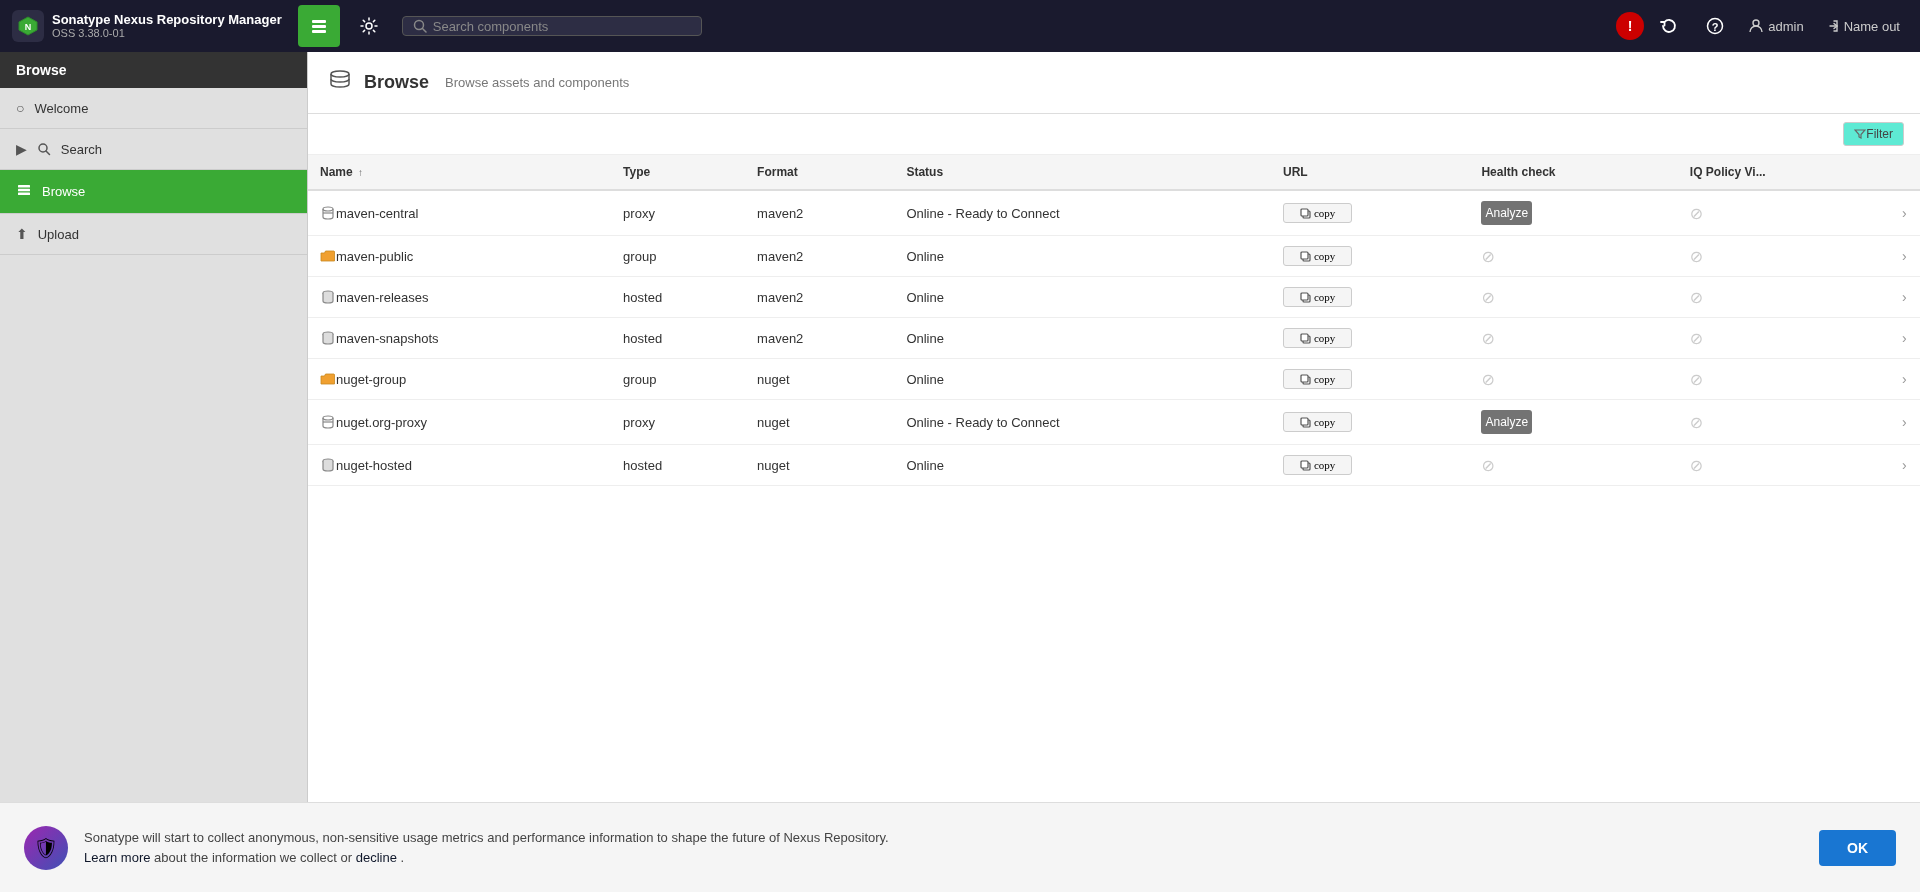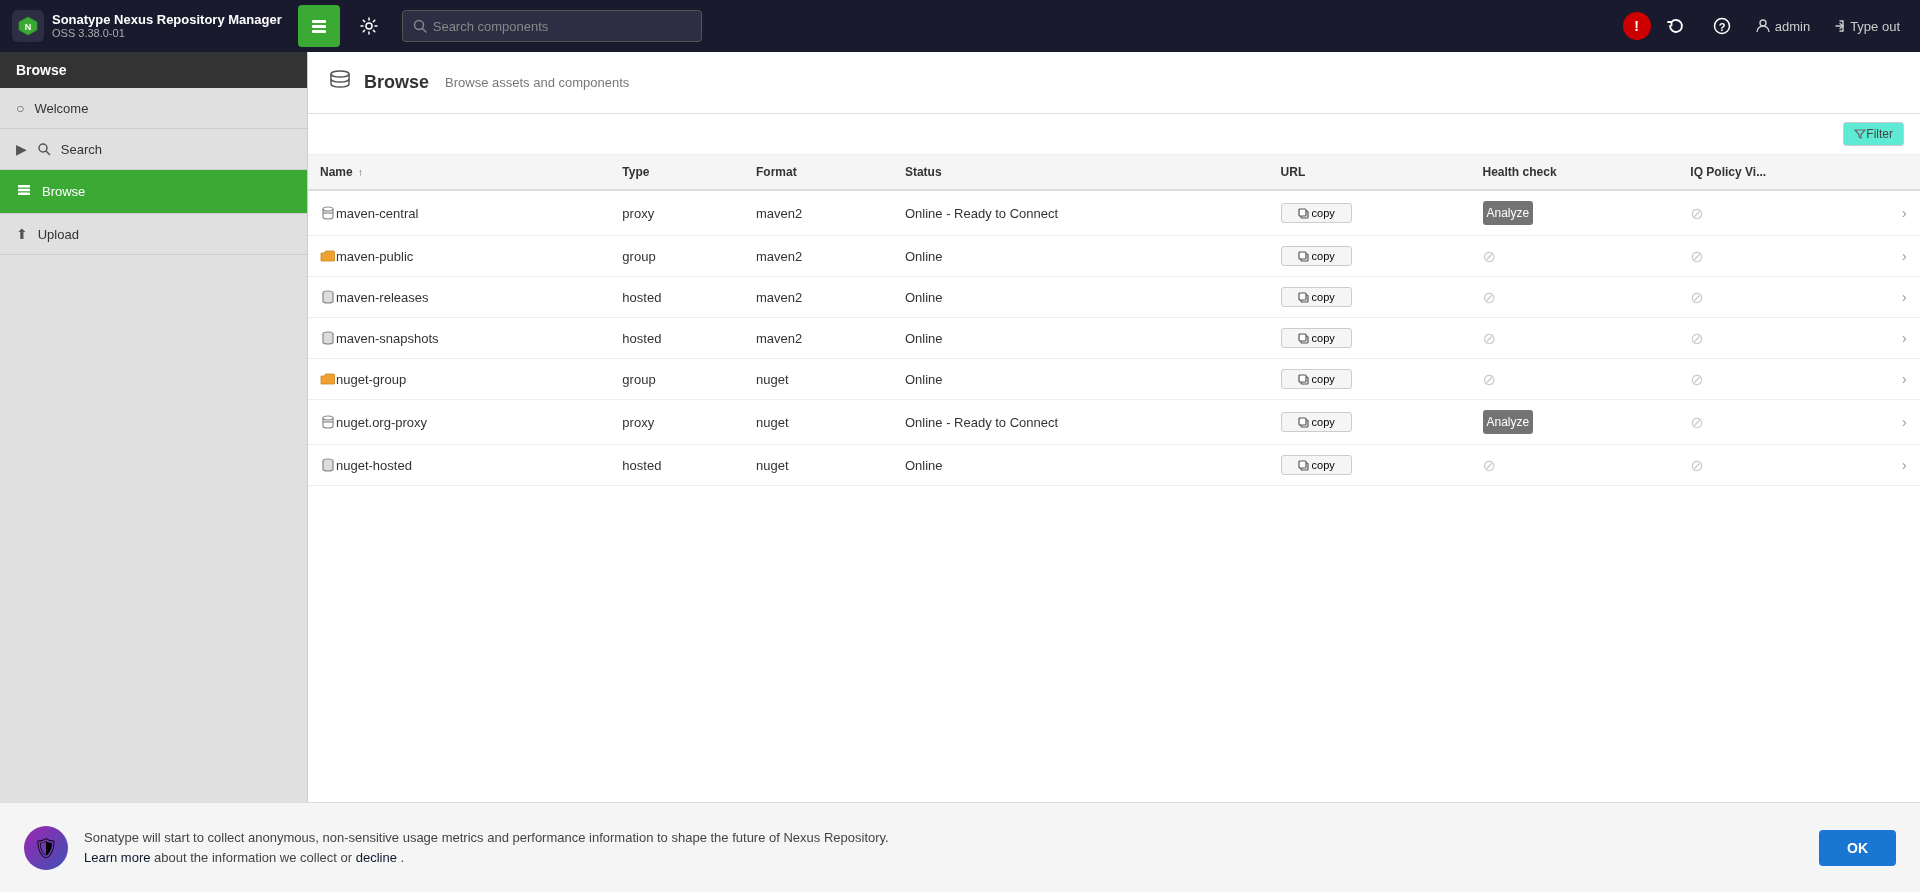--- a/index.html
+++ b/index.html
@@ -40,21 +40,21 @@
       color: #fff;
       font-size: 18px;
       border: none;
       background: transparent;
     }
     .nav-icon-btn.active { background: #3aaa35; }
 
     .search-bar {
       flex: 1;
       max-width: 300px;
-      height: 32px;
+      height: 20px;
       background: #2d2d44;
       border: 1px solid #555;
       border-radius: 4px;
       display: flex;
       align-items: center;
       padding: 0 10px;
       gap: 6px;
       color: #aaa;
       font-size: 13px;
       margin-left: 4px;
@@ -206,20 +206,21 @@
 
     .copy-btn {
       display: flex; align-items: center; gap: 3px;
       background: #f5f5f5;
       border: 1px solid #ccc;
       border-radius: 3px;
       padding: 3px 16px;
       font-size: 11px;
       cursor: pointer;
       white-space: nowrap;
+      font-family: Liberation Serif, serif;
     }
 
     .analyze-btn {
       background: #737373;
       color: #fff;
       border: none;
       border-radius: 3px;
       padding: 5px 4px;
       font-size: 12px;
       cursor: pointer;
@@ -356,21 +357,21 @@
         <path d="M2 14c0-3.3 2.7-6 6-6s6 2.7 6 6" stroke="#ccc" stroke-width="1.4" fill="none"></path>
       </svg>
       <span>admin</span>
     </button>
     <button class="nav-text-btn">
       <svg width="16" height="16" viewBox="0 0 16 16" fill="none">
         <path d="M10 3h3v10h-3" stroke="#ccc" stroke-width="1.4" stroke-linecap="round" fill="none"></path>
         <line x1="6" y1="8" x2="13" y2="8" stroke="#ccc" stroke-width="1.4" stroke-linecap="round"></line>
         <polyline points="10,5.5 13,8 10,10.5" stroke="#ccc" stroke-width="1.4" stroke-linecap="round" stroke-linejoin="round" fill="none"></polyline>
       </svg>
-      <span>Type out</span>
+      <span>Name out</span>
     </button>
   </div>
 </nav>
 
 <div class="main-layout">
 
   <aside class="sidebar">
     <div class="sidebar-header">Browse</div>
 
     <div class="sidebar-item">

